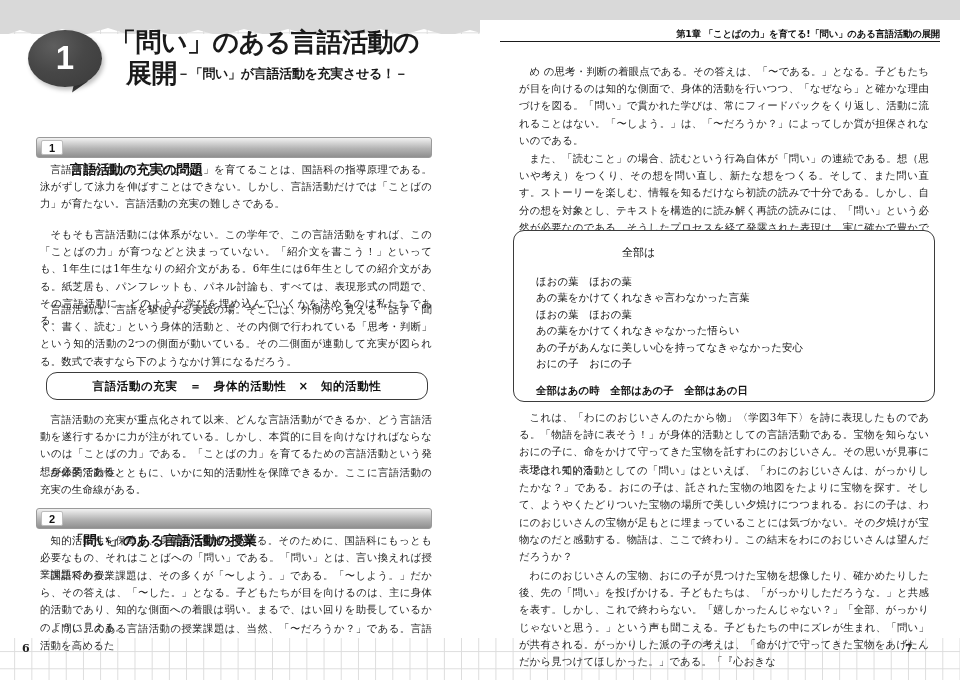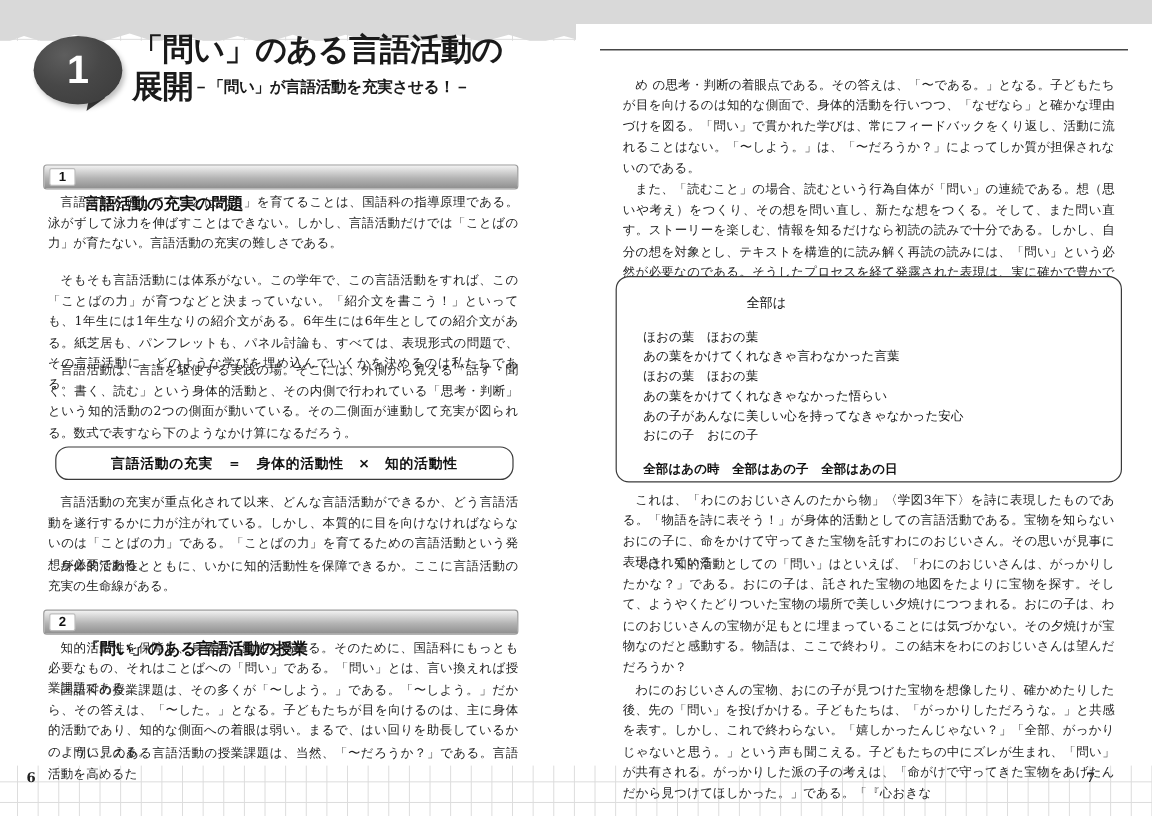--- a/index.html
+++ b/index.html
@@ -131,20 +131,21 @@
     font-size: 26px;
     letter-spacing: -0.5px;
     color: #1a1a1a;
     line-height: 1.08;
     white-space: nowrap;
   }
   .title-line2 {
     margin-top: 3px;
     white-space: nowrap;
     line-height: 1.1;
+    margin-left: 16px;
   }
   .title-line2 .big {
     font-family: "DejaVu Sans", "Liberation Sans", sans-serif;
     font-weight: bold;
     font-size: 26px;
     letter-spacing: -0.5px;
     color: #1a1a1a;
   }
   .title-line2 .sub {
     font-family: "DejaVu Sans", "Liberation Sans", sans-serif;
@@ -336,20 +337,21 @@
     <div class="para" style="left:40px; top:532px; width:392px;">知的活動性を保障し、身体的活動性を高める。そのために、国語科にもっとも必要なもの、それはことばへの「問い」である。「問い」とは、言い換えれば授業課題である。</div>
     <div class="para" style="left:40px; top:567px; width:392px;">国語科の授業課題は、その多くが「〜しよう。」である。「〜しよう。」だから、その答えは、「〜した。」となる。子どもたちが目を向けるのは、主に身体的活動であり、知的な側面への着眼は弱い。まるで、はい回りを助長しているかのように見える。</div>
     <div class="para" style="left:40px; top:620px; width:392px;">「問い」のある言語活動の授業課題は、当然、「〜だろうか？」である。言語活動を高めるた</div>
 
     <div class="folio" style="left:22px; top:642px;">6</div>
   </div>
 
   <div class="page-right">
   </div>
 
+  <div class="run-head">第1章 「ことばの力」を育てる!「問い」のある言語活動の展開</div>
   <div class="run-head-rule"></div>
 
   <div class="para" style="left:519px; top:63px; width:410px;">め の思考・判断の着眼点である。その答えは、「〜である。」となる。子どもたちが目を向けるのは知的な側面で、身体的活動を行いつつ、「なぜなら」と確かな理由づけを図る。「問い」で貫かれた学びは、常にフィードバックをくり返し、活動に流れることはない。「〜しよう。」は、「〜だろうか？」によってしか質が担保されないのである。</div>
   <div class="para" style="left:519px; top:150px; width:410px;">また、「読むこと」の場合、読むという行為自体が「問い」の連続である。想（思いや考え）をつくり、その想を問い直し、新たな想をつくる。そして、また問い直す。ストーリーを楽しむ、情報を知るだけなら初読の読みで十分である。しかし、自分の想を対象とし、テキストを構造的に読み解く再読の読みには、「問い」という必然が必要なのである。そうしたプロセスを経て発露された表現は、実に確かで豊かである。</div>
 
   <div class="roundbox" style="left:513px; top:230px; width:422px; height:172px; padding:14px 22px;">
     <div class="poem-title">全部は</div>
     <div class="poem-gap"></div>
     <div class="poem-line">ほおの葉　ほおの葉</div>
     <div class="poem-line">あの葉をかけてくれなきゃ言わなかった言葉</div>

